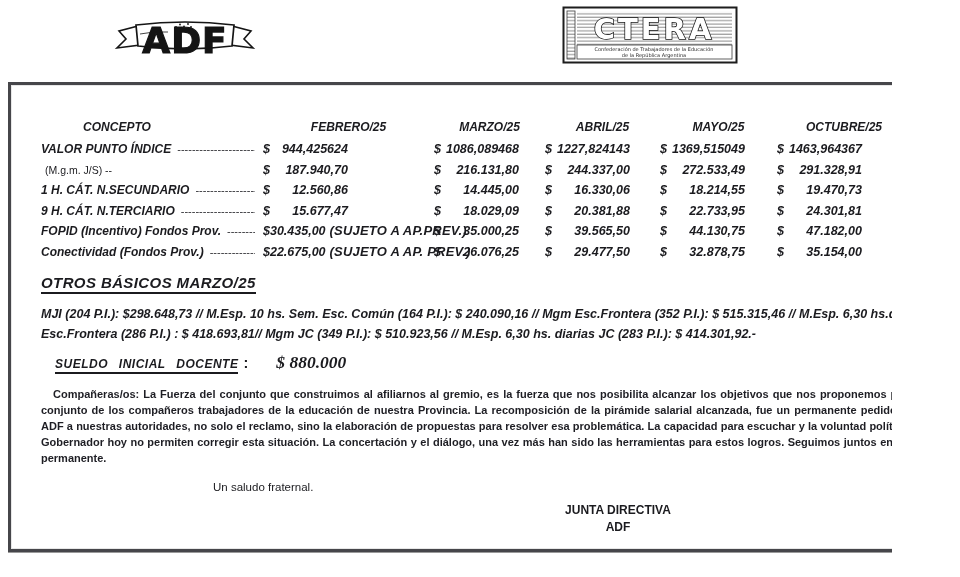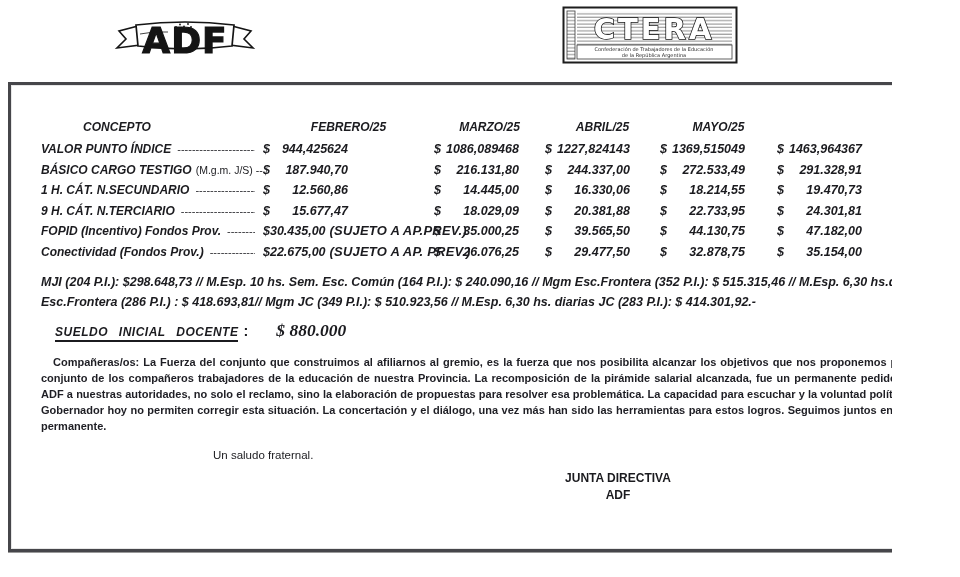--- a/index.html
+++ b/index.html
@@ -109,20 +109,21 @@
   </svg>
 
   <div class="doc-box">
 
     <div class="thead">
       <div class="th th-concept">CONCEPTO</div>
       <div class="th">FEBRERO/25</div>
       <div class="th">MARZO/25</div>
       <div class="th">ABRIL/25</div>
       <div class="th">MAYO/25</div>
+      <div class="th">OCTUBRE/25</div>
     </div>
 
     <div class="trow">
       <div class="cell-concept">
         <span>VALOR PUNTO ÍNDICE</span>
         <span class="leader">------------------------</span>
       </div>
       <div class="cell-val">
           <span>$</span>
           <span class="amt">944,425624</span>
@@ -140,21 +141,20 @@
           <span class="amt">1369,515049</span>
         </div>
       <div class="cell-val">
           <span>$</span>
           <span class="amt">1463,964367</span>
         </div>
     </div>
 
     <div class="trow">
       <div class="cell-concept">
-        <span>BÁSICO CARGO TESTIGO</span>
         <span class="csuffix">(M.g.m. J/S) --</span>
         <span class="leader"></span>
       </div>
       <div class="cell-val">
           <span>$</span>
           <span class="amt">187.940,70</span>
         </div>
       <div class="cell-val">
           <span>$</span>
           <span class="amt">216.131,80</span>
@@ -276,20 +276,23 @@
       <div class="cell-val">
           <span>$</span>
           <span class="amt">32.878,75</span>
         </div>
       <div class="cell-val">
           <span>$</span>
           <span class="amt">35.154,00</span>
         </div>
     </div>
 
+    <div class="otros-wrap">
+      <span class="otros-heading">OTROS BÁSICOS MARZO/25</span>
+    </div>
     <div class="mji">MJI (204 P.I.): $298.648,73  // M.Esp. 10 hs. Sem. Esc. Común (164 P.I.): $ 240.090,16 // Mgm Esc.Frontera (352 P.I.): $ 515.315,46 // M.Esp. 6,30 hs.diarias Esc.Frontera (286 P.I.) : $ 418.693,81// Mgm JC (349 P.I.): $ 510.923,56 // M.Esp. 6,30 hs. diarias JC (283 P.I.): $ 414.301,92.-</div>
 
     <div class="sueldo">
       <span class="sueldo-label">SUELDO INICIAL DOCENTE</span>
       <span class="sueldo-colon">:</span>
       <span class="sueldo-amount">$ 880.000</span>
     </div>
 
     <div class="message">Compañeras/os: La Fuerza del conjunto que construimos al afiliarnos al gremio, es la fuerza que nos posibilita alcanzar los objetivos que nos proponemos para el conjunto de los compañeros  trabajadores de la educación de nuestra Provincia.  La recomposición de la pirámide salarial alcanzada, fue un permanente pedido de la ADF a nuestras autoridades, no solo el reclamo, sino la elaboración de propuestas para resolver esa problemática. La capacidad para escuchar y  la voluntad política del Gobernador hoy no permiten corregir esta situación. La concertación y el diálogo, una vez más han sido las herramientas para estos logros. Seguimos juntos en forma permanente.</div>
 

